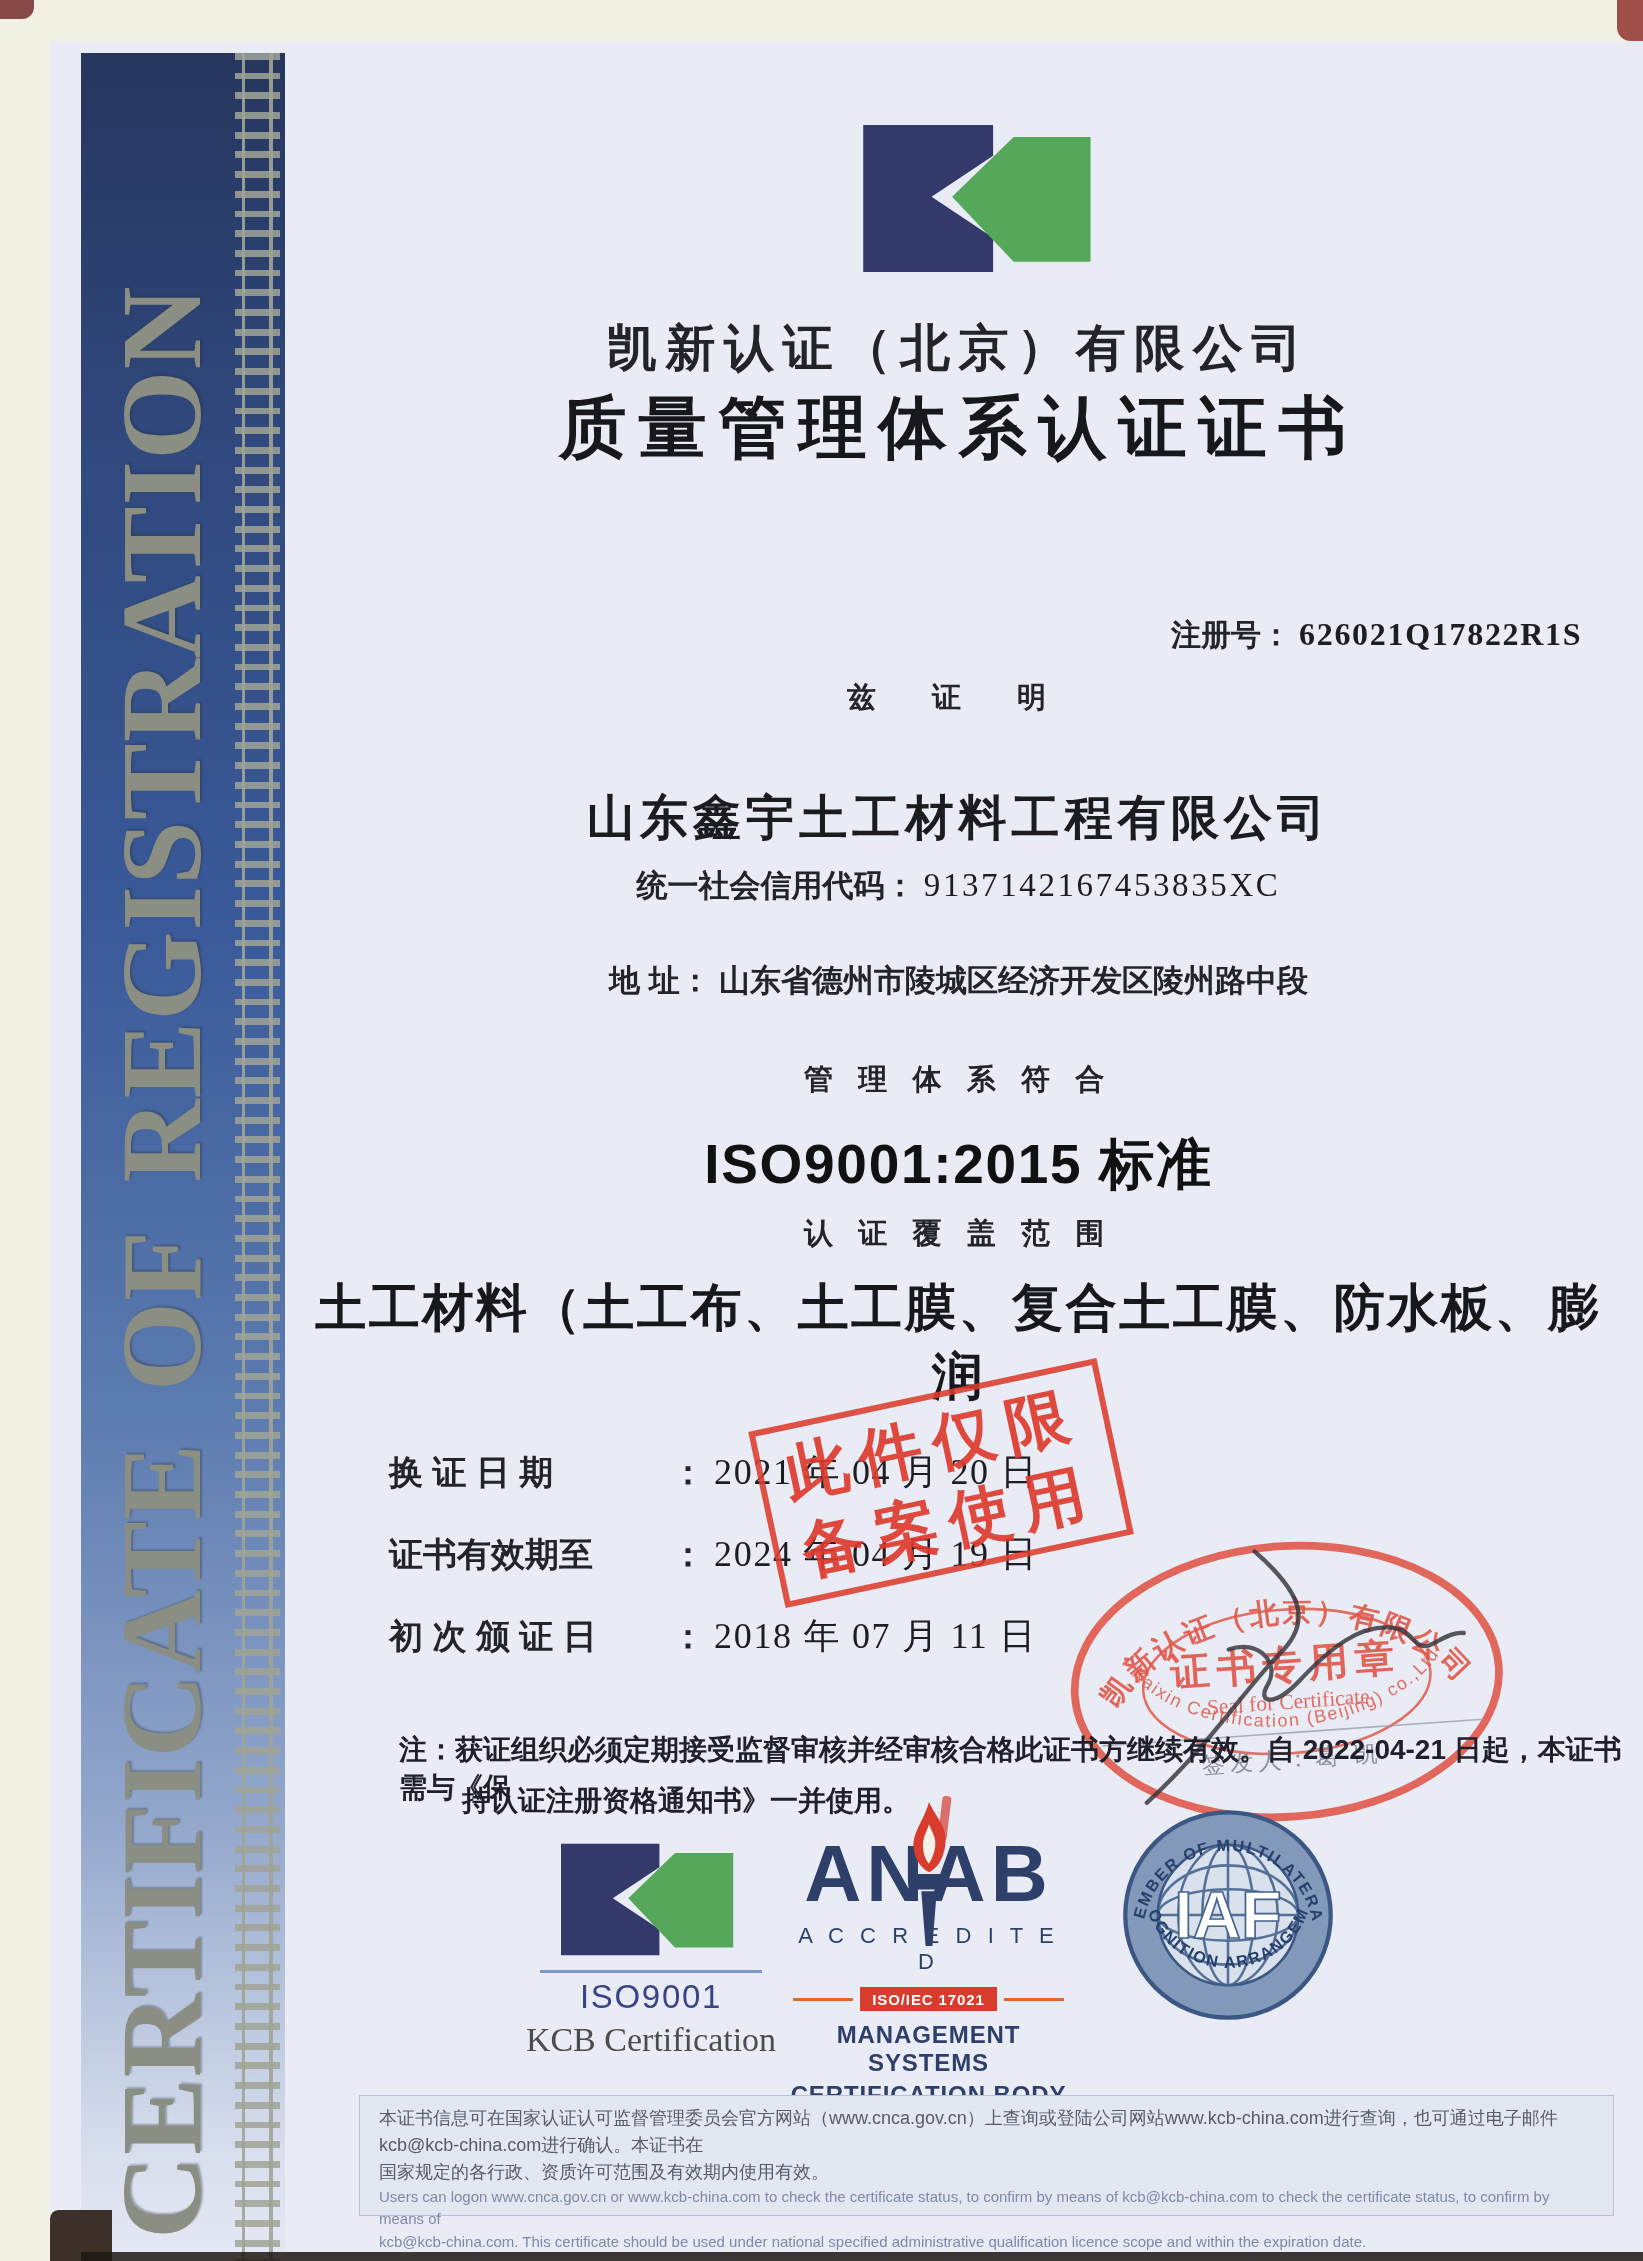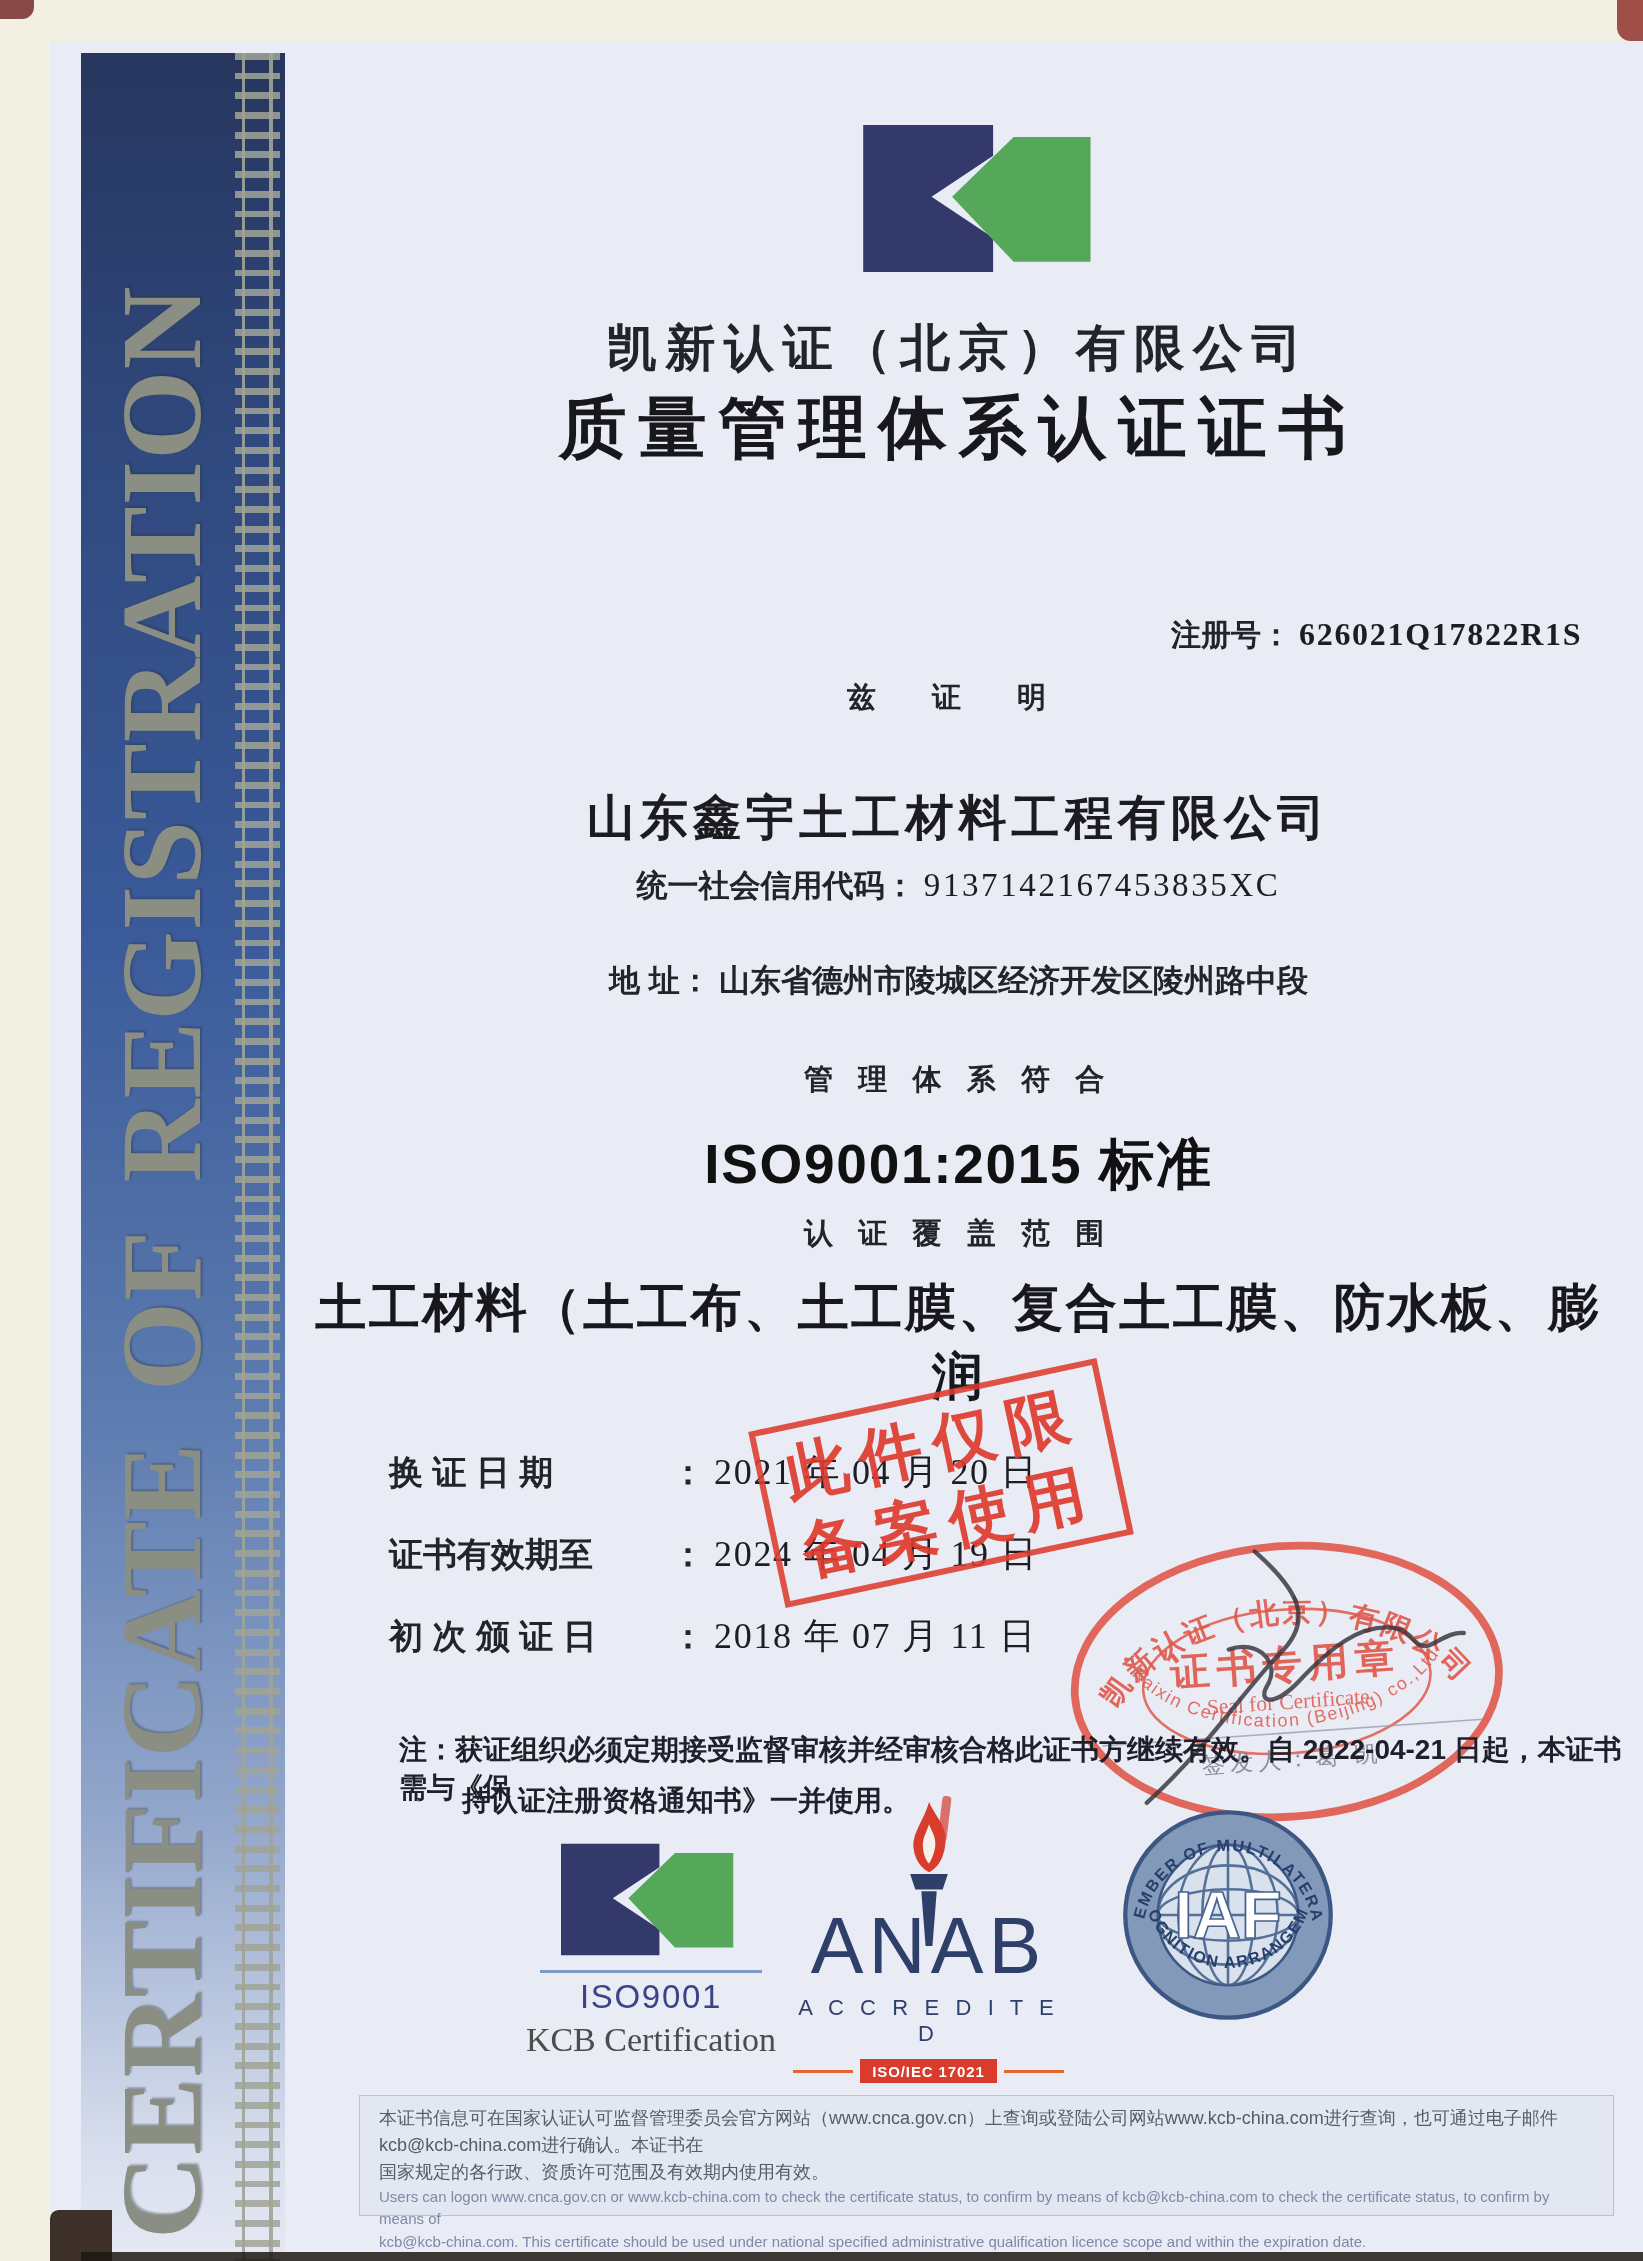--- a/index.html
+++ b/index.html
@@ -138,21 +138,21 @@
     <div style="font-family:'Liberation Serif',serif;font-size:34px;color:#4c4c4c;margin-top:5.1px;">KCB Certification</div>
   </div>
 
   <div id="anab-wrap">
     <svg class="abs" style="left:110px;top:0;" width="72" height="144" viewBox="0 0 84 168">
       <path d="M 42,0 C 52,22 66,30 60,56 C 56,74 46,80 42,82 C 38,80 26,72 24,54 C 22,36 36,22 42,0 Z" fill="#d93b2c"></path>
       <path d="M 42,26 C 47,38 52,44 48,58 C 45,68 43,70 42,72 C 40,70 36,64 35,54 C 34,42 39,36 42,26 Z" fill="#f4f1e8"></path>
       <polygon points="20,84 64,84 58,102 26,102" fill="#2e3f69"></polygon>
       <polygon points="33,104 51,104 46,168 38,168" fill="#2e3f69"></polygon>
     </svg>
-    <div style="margin-top:98px;font-size:79px;font-weight:400;letter-spacing:5.1px;text-align:center;" class="navy">ANAB</div>
+    <div style="margin-top:26px;font-size:79px;font-weight:700;letter-spacing:5.1px;text-align:center;" class="navy">ANAB</div>
     <div style="font-size:22px;letter-spacing:5.1px;margin-top:3.4px;" class="navy">A C C R E D I T E D</div>
     <div style="display:flex;align-items:center;justify-content:center;gap:6.8px;margin-top:12px;">
       <div style="width:60px;height:3.4px;background:#e0662e;"></div>
       <div style="background:#d93b2c;color:#fff;font-size:15px;font-weight:bold;padding:3.4px 12px;letter-spacing:0.9px;">ISO/IEC 17021</div>
       <div style="width:60px;height:3.4px;background:#e0662e;"></div>
     </div>
     <div style="font-size:24px;font-weight:bold;margin-top:10.3px;letter-spacing:0.9px;" class="navy">MANAGEMENT SYSTEMS</div>
     <div style="font-size:24px;font-weight:bold;margin-top:3.4px;letter-spacing:0.9px;" class="navy">CERTIFICATION BODY</div>
   </div>
 

